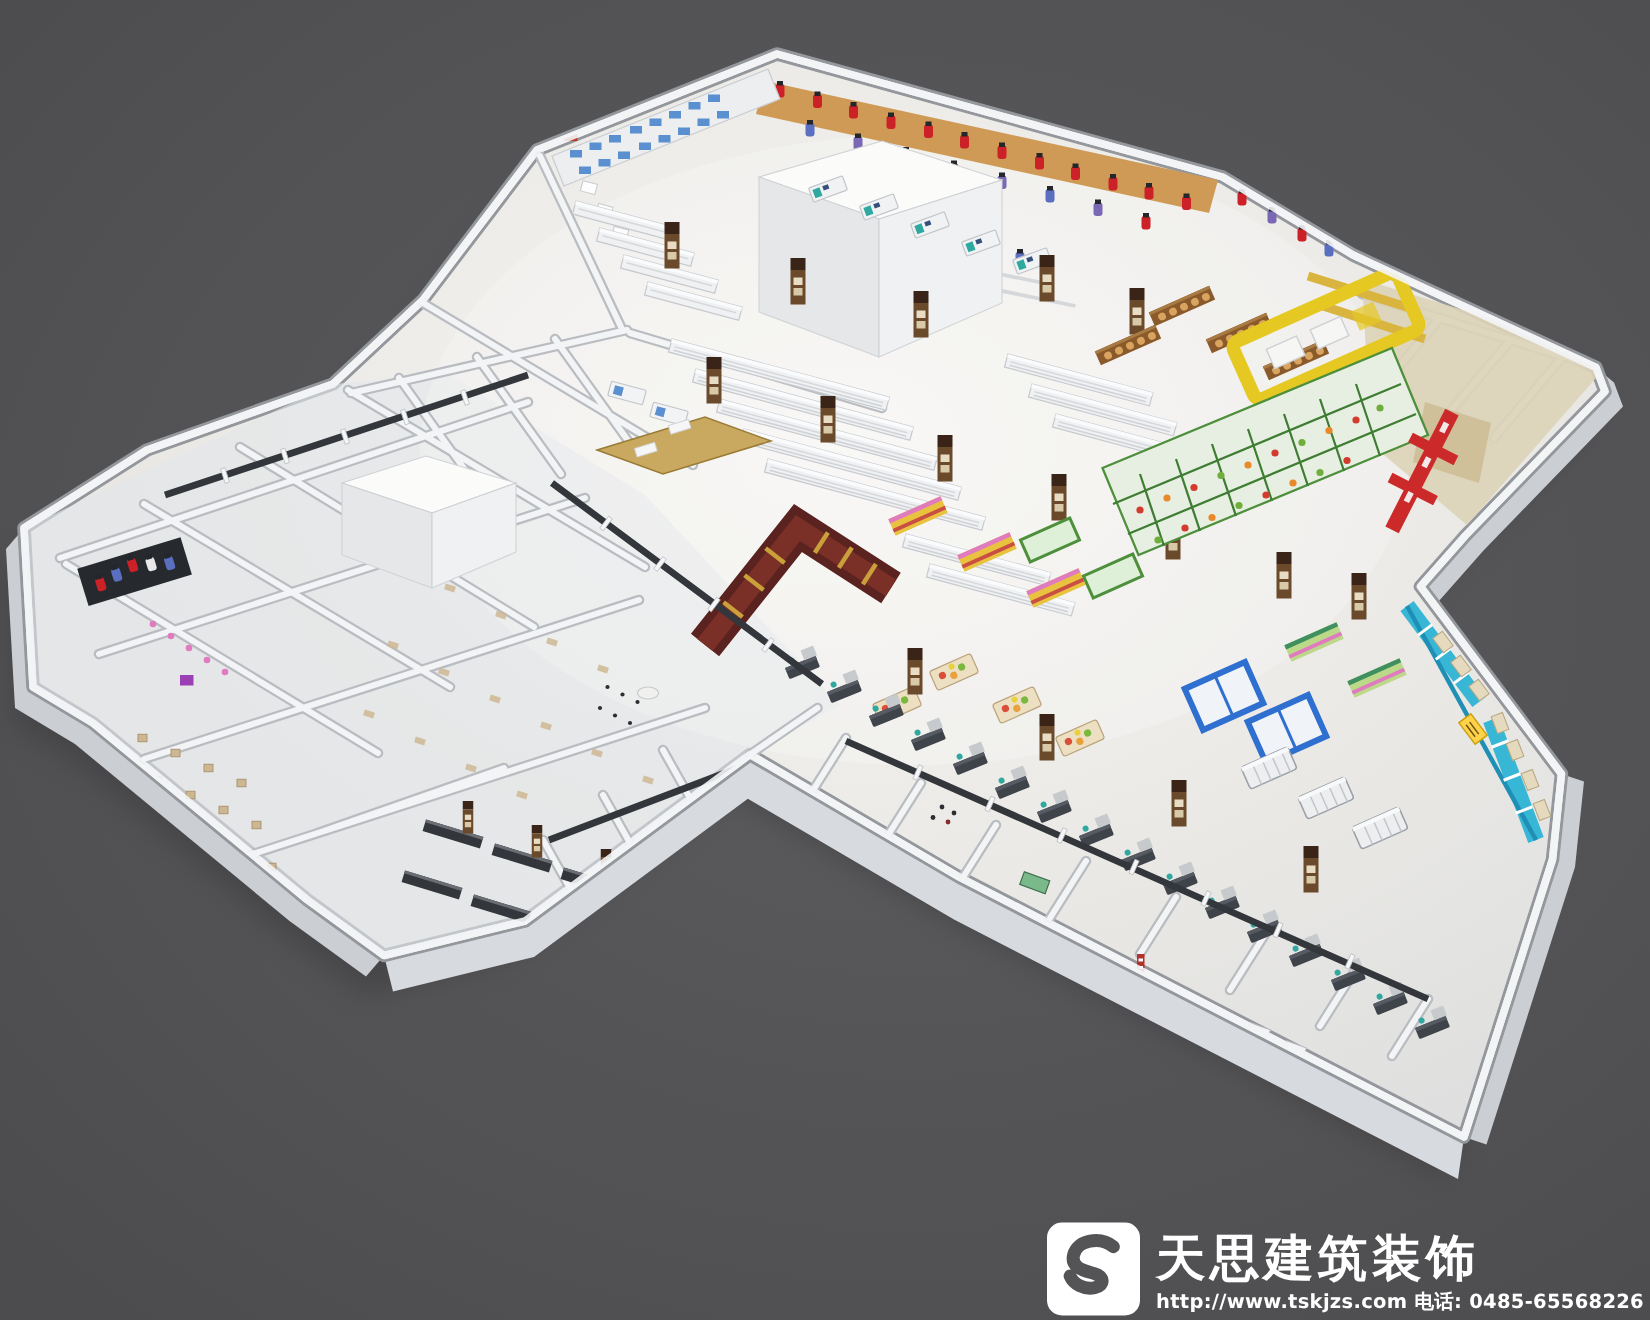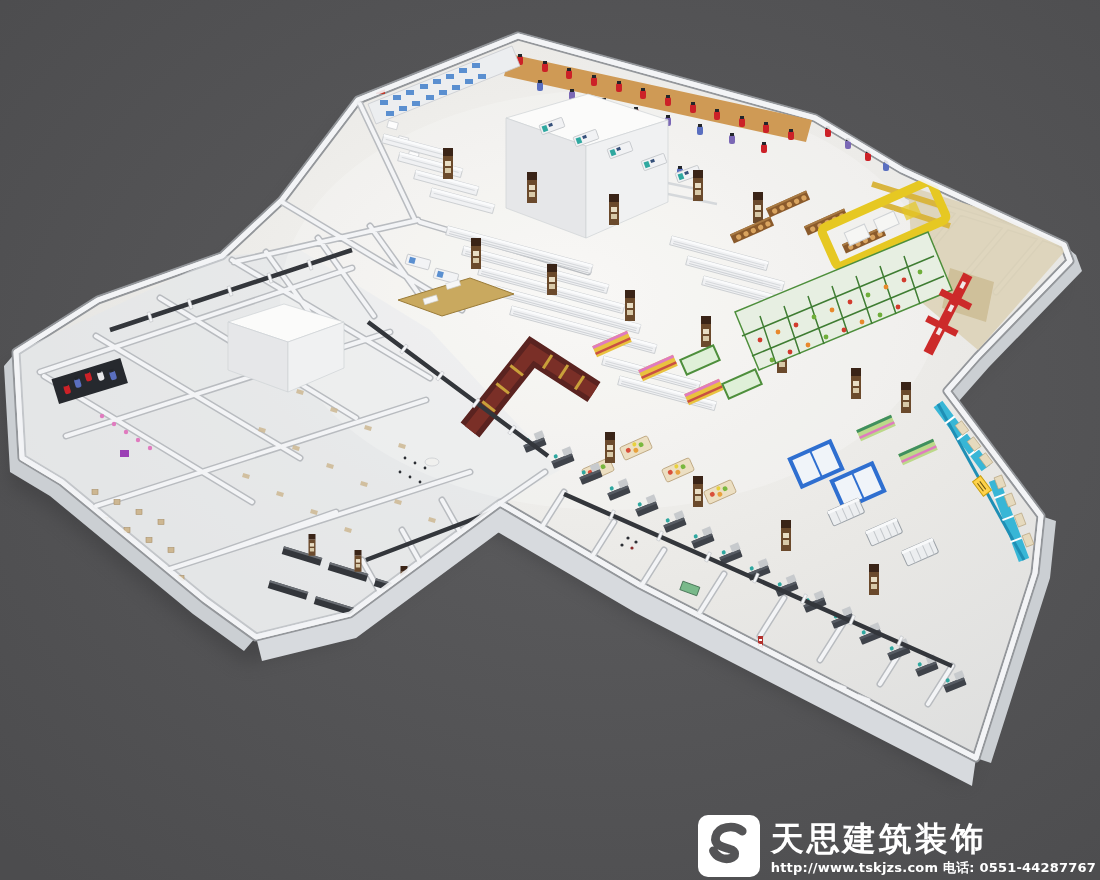--- a/index.html
+++ b/index.html
@@ -557,16 +557,16 @@
 </svg>
 
 <div class="watermark">
   <div class="logo-badge">
     <svg width="50" height="50" viewBox="0 0 64 64">
       <path d="M49 13 C38 4 18 7 15 20 C12 32 27 34 33 36 C41 38 42 46 33 48 C24 50 15 45 12 38" fill="none" stroke="#545456" stroke-width="11" stroke-linecap="round"></path>
     </svg>
   </div>
   <div class="wm-text">
     <div class="wm-title">天思建筑装饰</div>
-    <div class="wm-url">http://www.tskjzs.com 电话: 0551-44287767</div>
+    <div class="wm-url">http://www.tskjzs.com 电话: 0485-65568226</div>
   </div>
 </div>
 </div>
 
 </body></html>

